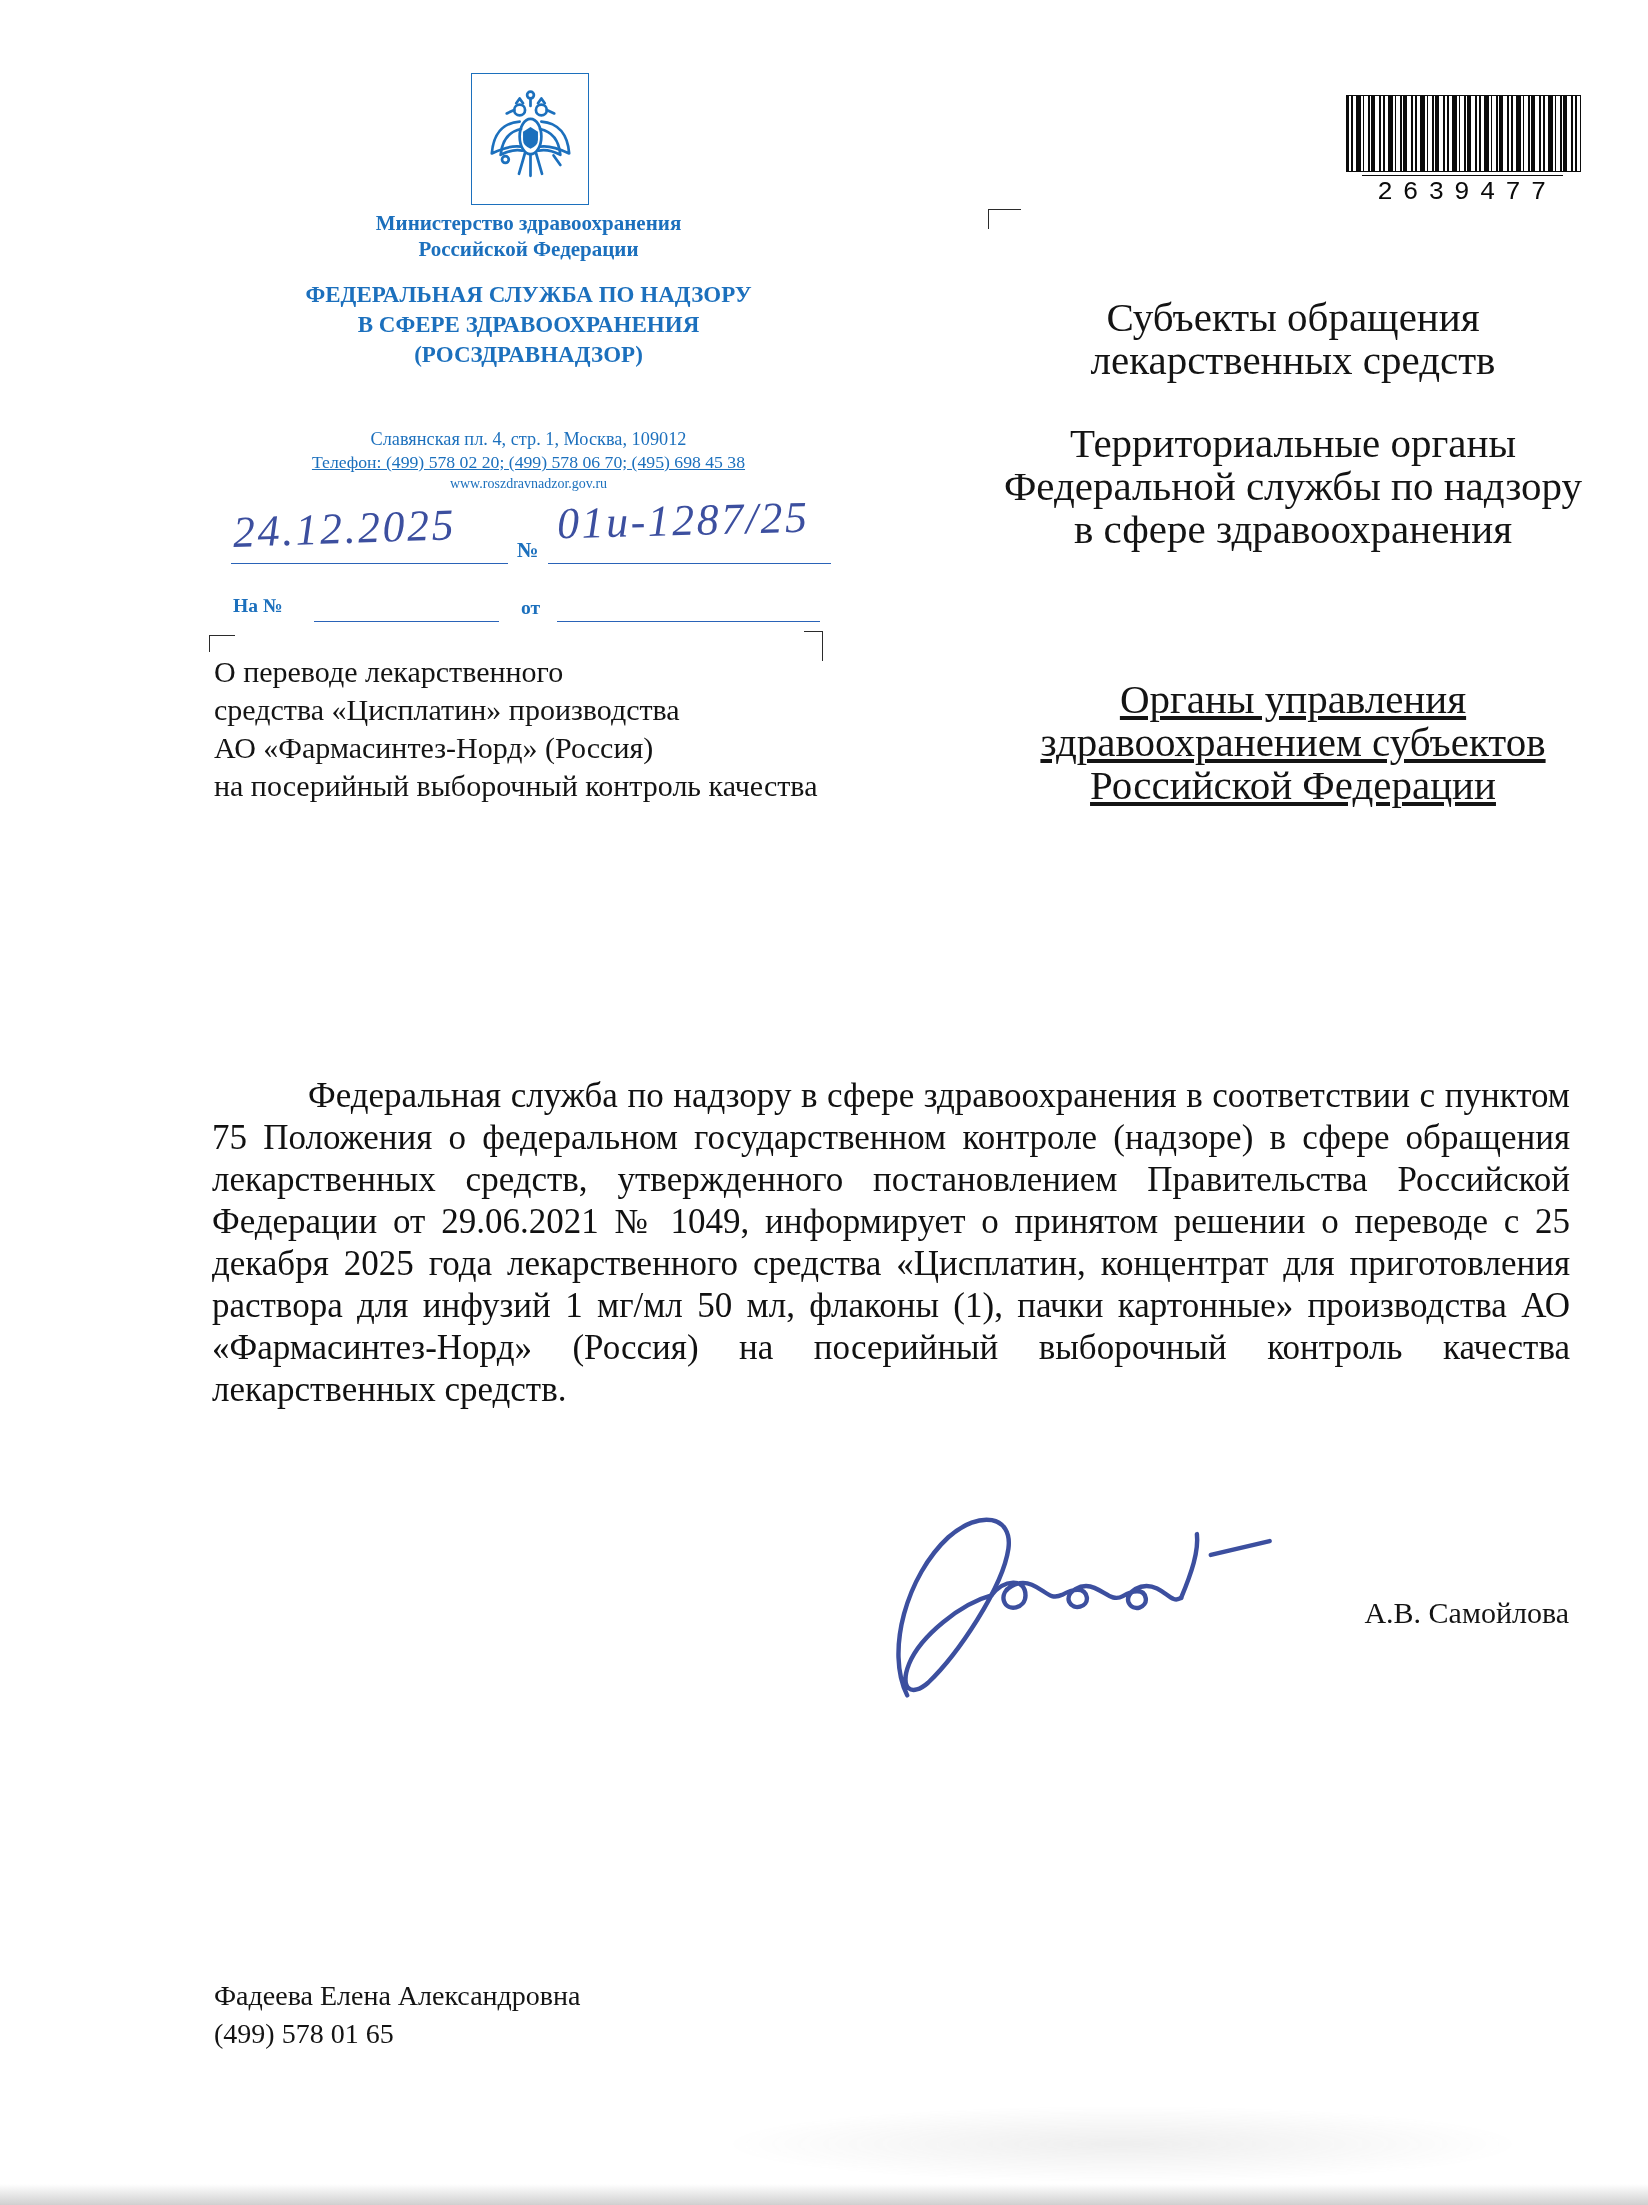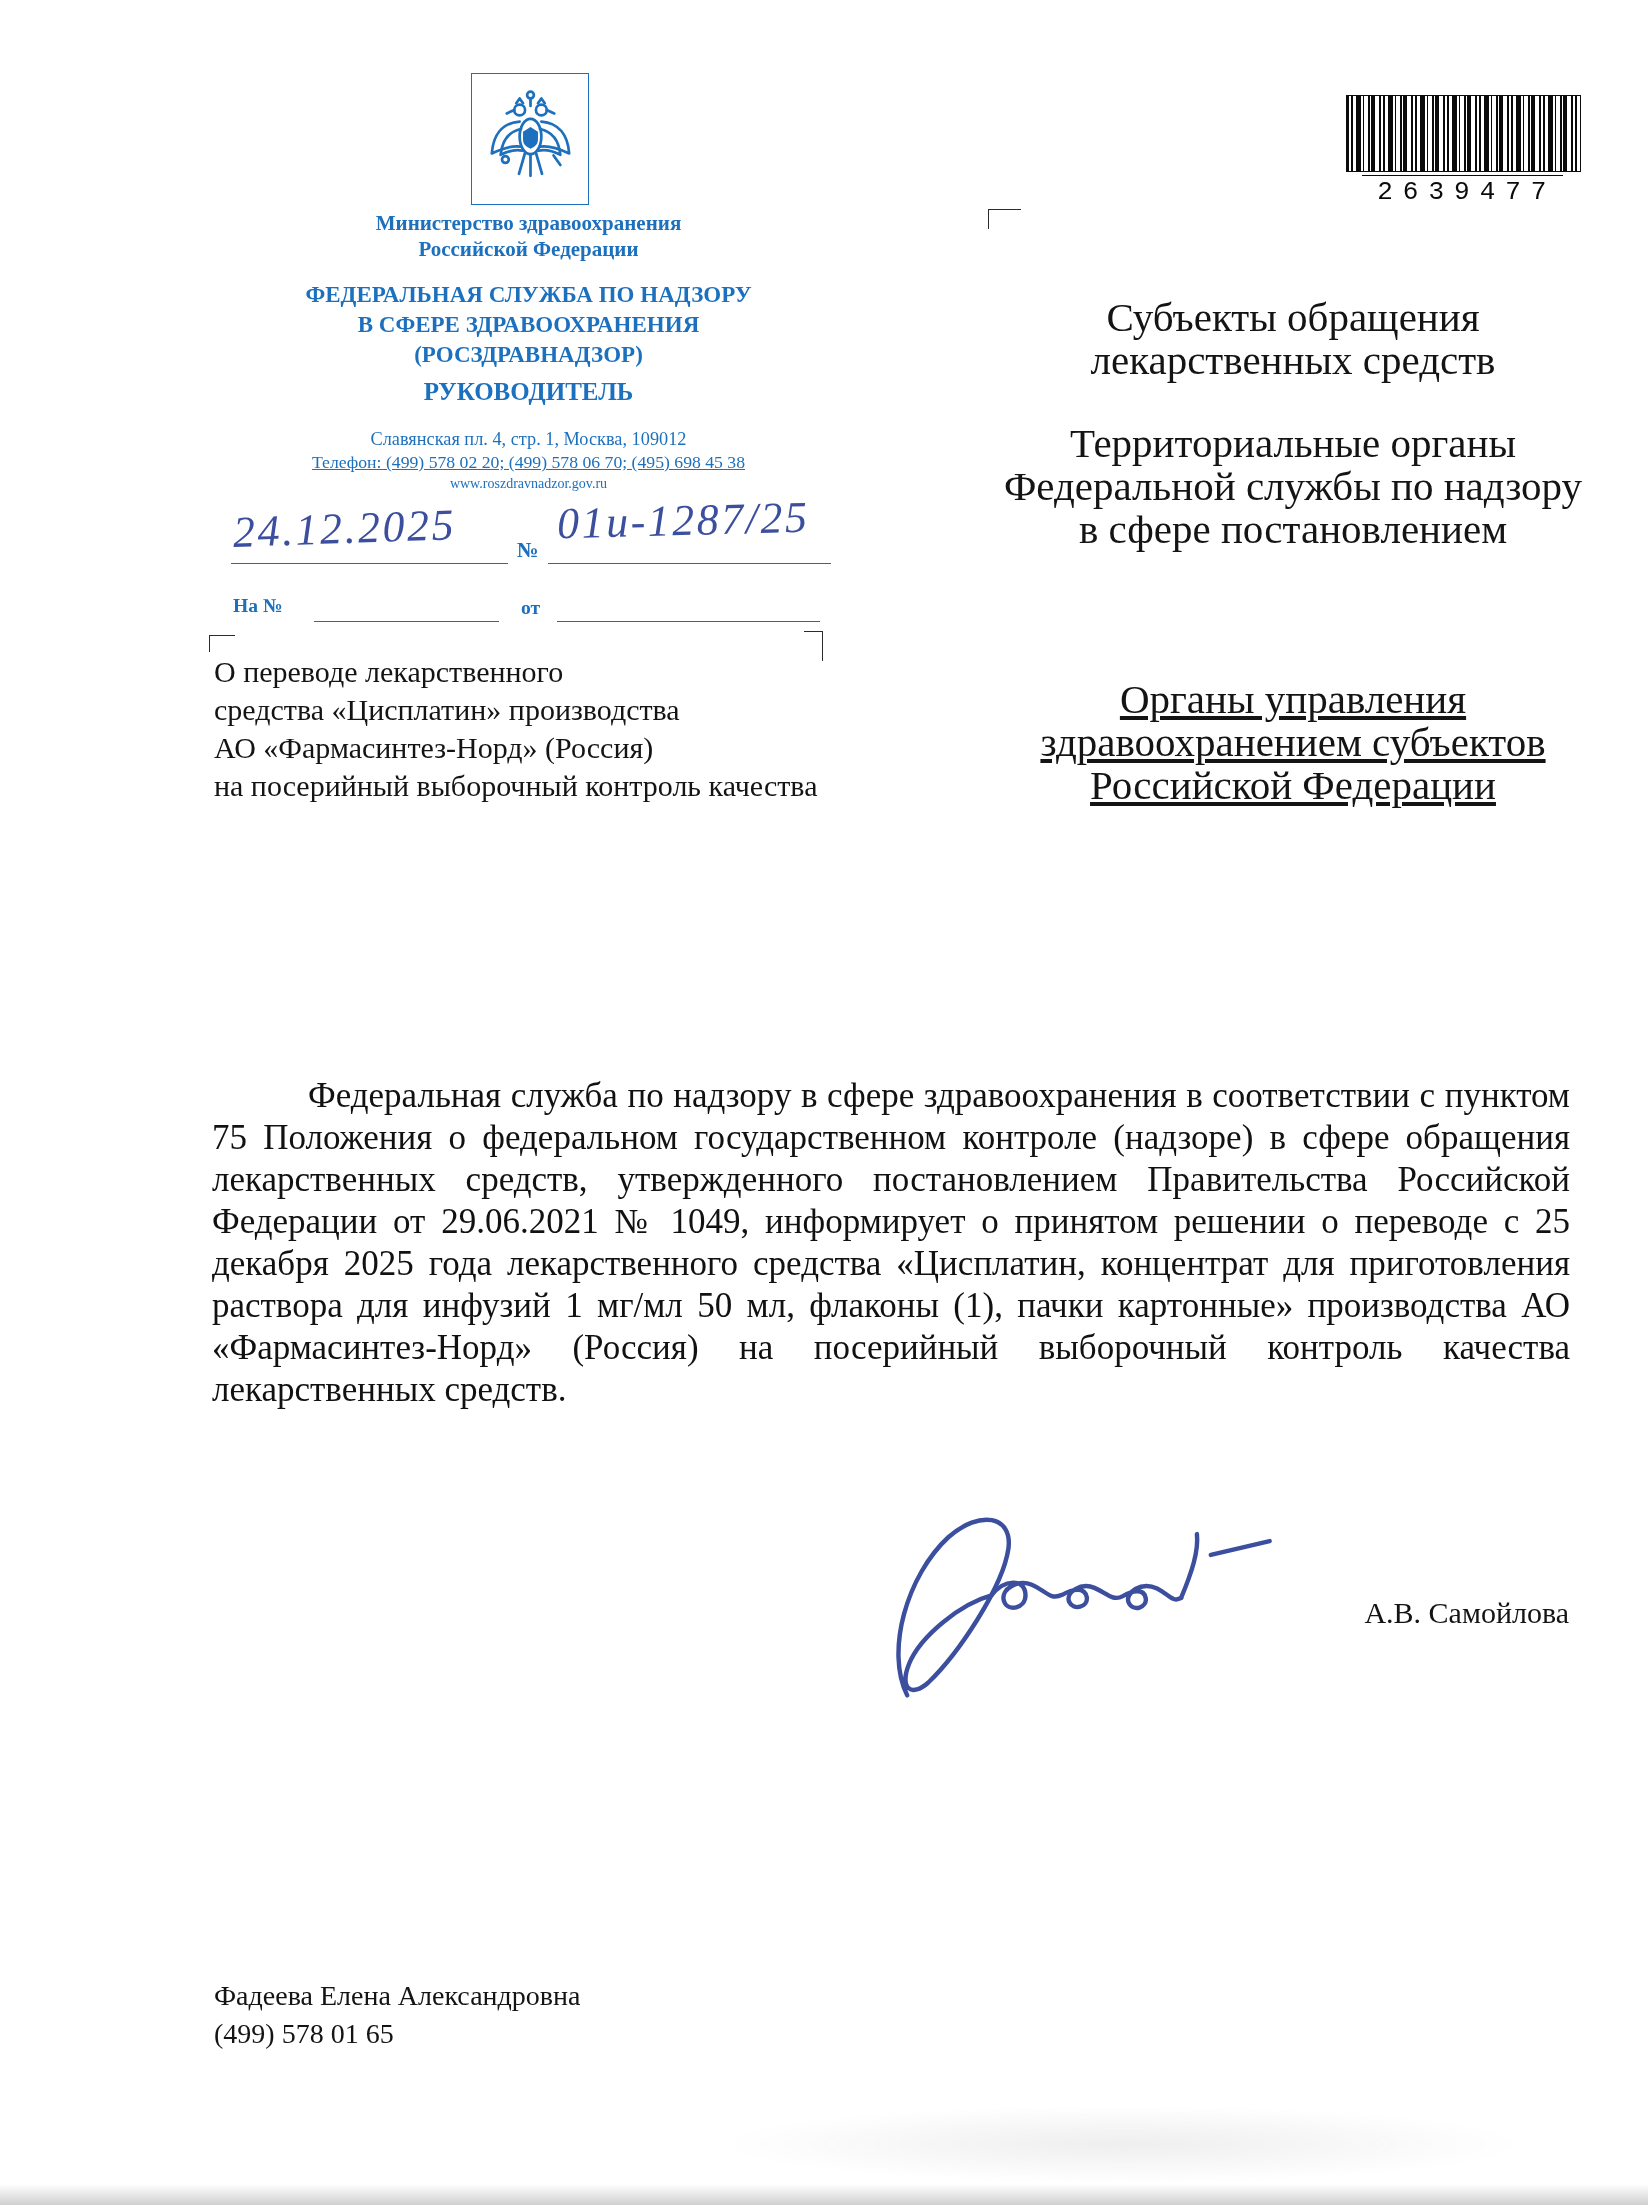--- a/index.html
+++ b/index.html
@@ -136,21 +136,20 @@
         <path d="M70 58 l11 7 v12 q0 9 -11 13 q-11 -4 -11 -13 v-12 z" fill="#1c70bd"></path>
       </svg>
     </span>
   </div>
 
   <div class="abs ministry blue pre">Министерство здравоохранения
 Российской Федерации</div>
   <div class="abs service blue pre">ФЕДЕРАЛЬНАЯ СЛУЖБА ПО НАДЗОРУ
 В СФЕРЕ ЗДРАВООХРАНЕНИЯ
 (РОСЗДРАВНАДЗОР)</div>
-  <div class="abs ruk blue">РУКОВОДИТЕЛЬ</div>
   <div class="abs hq-address blue">Славянская пл. 4, стр. 1, Москва, 109012</div>
   <div class="abs hq-phone blue">Телефон: (499) 578 02 20; (499) 578 06 70; (495) 698 45 38</div>
   <div class="abs hq-site blue">www.roszdravnadzor.gov.ru</div>
 
   <div class="abs hw hw-date ink">24.12.2025</div>
   <div class="abs field-line line-date"></div>
   <div class="abs no-sign blue">№</div>
   <div class="abs hw hw-number ink">01и-1287/25</div>
   <div class="abs field-line line-number"></div>
 
@@ -170,21 +169,21 @@
 
   <div class="abs barcode">
     <div class="bars"></div>
     <div class="barcode-number">2639477</div>
   </div>
 
   <div class="abs addr-block addr-1 pre">Субъекты обращения
 лекарственных средств</div>
   <div class="abs addr-block addr-2 pre">Территориальные органы
 Федеральной службы по надзору
-в сфере постановлением</div>
+в сфере здравоохранения</div>
   <div class="abs addr-block addr-4 pre">Органы управления
 здравоохранением субъектов
 Российской Федерации</div>
 
   <div class="abs body-par">Федеральная служба по надзору в сфере здравоохранения в соответствии с пунктом 75 Положения о федеральном государственном контроле (надзоре) в сфере обращения лекарственных средств, утвержденного постановлением Правительства Российской Федерации от 29.06.2021 № 1049, информирует о принятом решении о переводе с 25 декабря 2025 года лекарственного средства «Цисплатин, концентрат для приготовления раствора для инфузий 1 мг/мл 50 мл, флаконы (1), пачки картонные» производства АО «Фармасинтез-Норд» (Россия) на посерийный выборочный контроль качества лекарственных средств.</div>
 
   <div class="abs sign-svg">
     <svg width="443" height="253" viewBox="0 0 700 400">
       <g fill="none" stroke="#3c4f9f" stroke-width="7" stroke-linecap="round">
         <path d="M95 350 C 60 280, 95 160, 160 100 C 210 56, 262 66, 255 118 C 246 180, 175 285, 128 330 C 102 353, 82 340, 98 300 C 116 256, 180 205, 228 192"></path>

